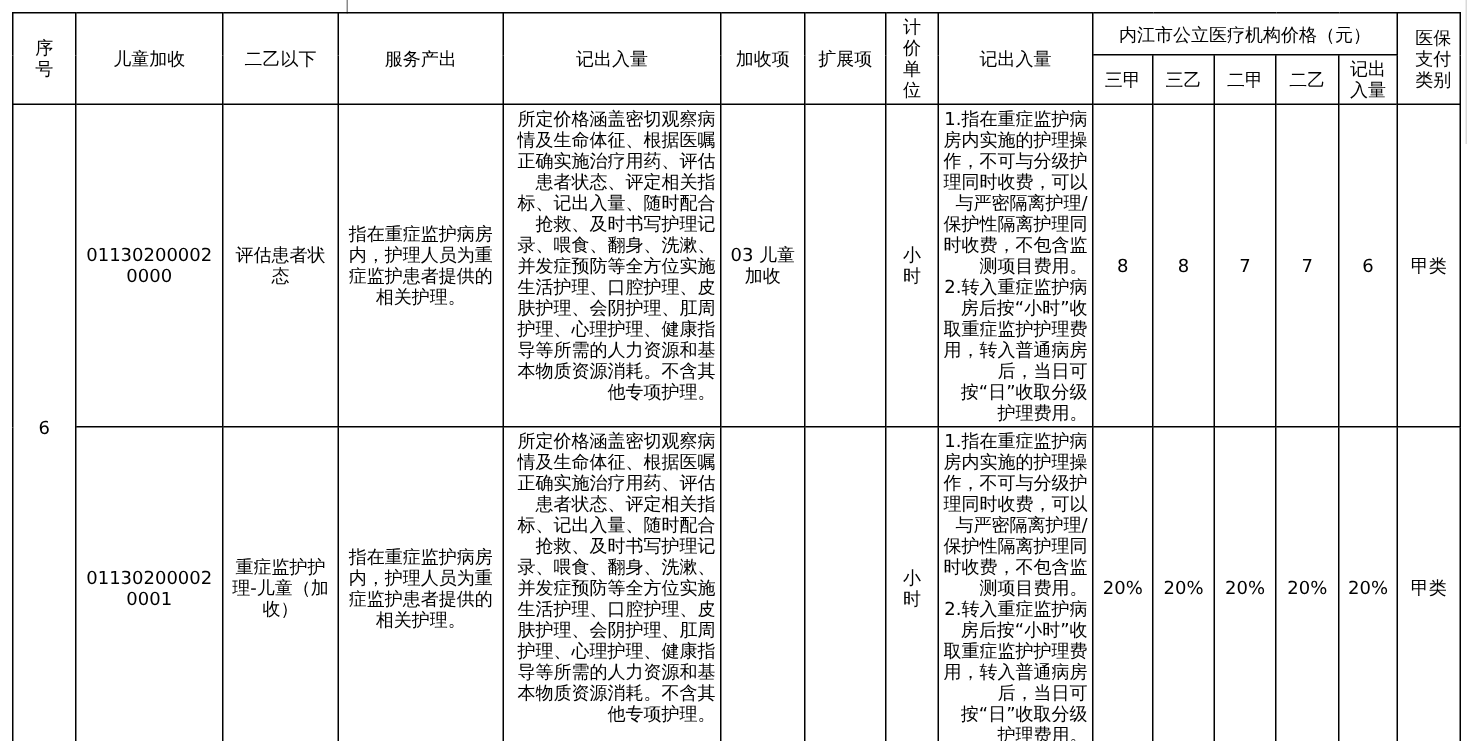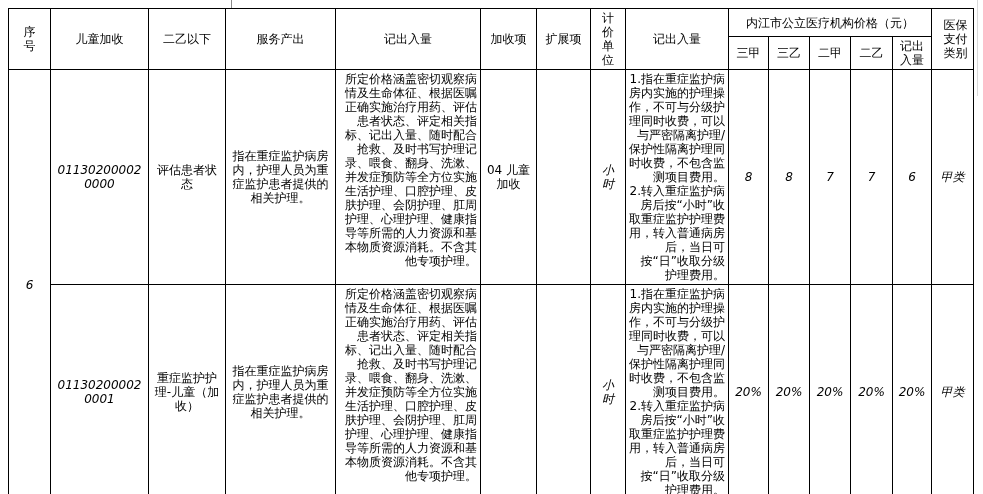--- a/index.html
+++ b/index.html
@@ -12,21 +12,21 @@
     border-collapse:collapse; table-layout:fixed;
     font-size:12px; line-height:14px;
   }
   .price-table th, .price-table td {
     border:1px solid #000; padding:2px 3px;
     font-weight:normal; word-break:break-all; overflow:hidden;
   }
   .price-table { border:1px solid #000; }
   .price-table tr.last-row td { border-bottom:2px solid #000; }
   .price-table th { text-align:center; vertical-align:middle; }
-  .c-center { text-align:center; vertical-align:middle;font-style:italic; }
+  .c-center { text-align:center; vertical-align:middle; }
   .c-left   { text-align:center;  vertical-align:middle; }
   .c-top    { text-align:right;  vertical-align:top; }
   .vtext { display:inline-block; width:15px; text-align:center; }
   .v2    { display:inline-block; width:30px; text-align:right; }
   .note  { white-space:pre-line; }
   .tick-a { position:absolute; left:231px; top:0; width:1px; height:9px; background:#8a8a8a; }
   .tick-b { position:absolute; left:977px; top:0; width:1px; height:96px; background:#d9d9d9; }
 </style>
 </head>
 <body>
@@ -75,21 +75,21 @@
         <th>记出入量</th>
       </tr>
     </thead>
     <tbody>
       <tr style="height:209px">
         <td rowspan="2" class="c-center">6</td>
         <td class="c-center">011302000020000</td>
         <td class="c-left">评估患者状态</td>
         <td class="c-left">指在重症监护病房内，护理人员为重症监护患者提供的相关护理。</td>
         <td class="c-top">所定价格涵盖密切观察病情及生命体征、根据医嘱正确实施治疗用药、评估患者状态、评定相关指标、记出入量、随时配合抢救、及时书写护理记录、喂食、翻身、洗漱、并发症预防等全方位实施生活护理、口腔护理、皮肤护理、会阴护理、肛周护理、心理护理、健康指导等所需的人力资源和基本物质资源消耗。不含其他专项护理。</td>
-        <td class="c-left">04 儿童加收</td>
+        <td class="c-left">03 儿童加收</td>
         <td class="c-left"></td>
         <td class="c-center"><span class="vtext">小时</span></td>
         <td class="c-top note">1.指在重症监护病房内实施的护理操作，不可与分级护理同时收费，可以与严密隔离护理/保护性隔离护理同时收费，不包含监测项目费用。
 2.转入重症监护病房后按“小时”收取重症监护护理费用，转入普通病房后，当日可按“日”收取分级护理费用。</td>
         <td class="c-center">8</td>
         <td class="c-center">8</td>
         <td class="c-center">7</td>
         <td class="c-center">7</td>
         <td class="c-center">6</td>
         <td class="c-center">甲类</td>

